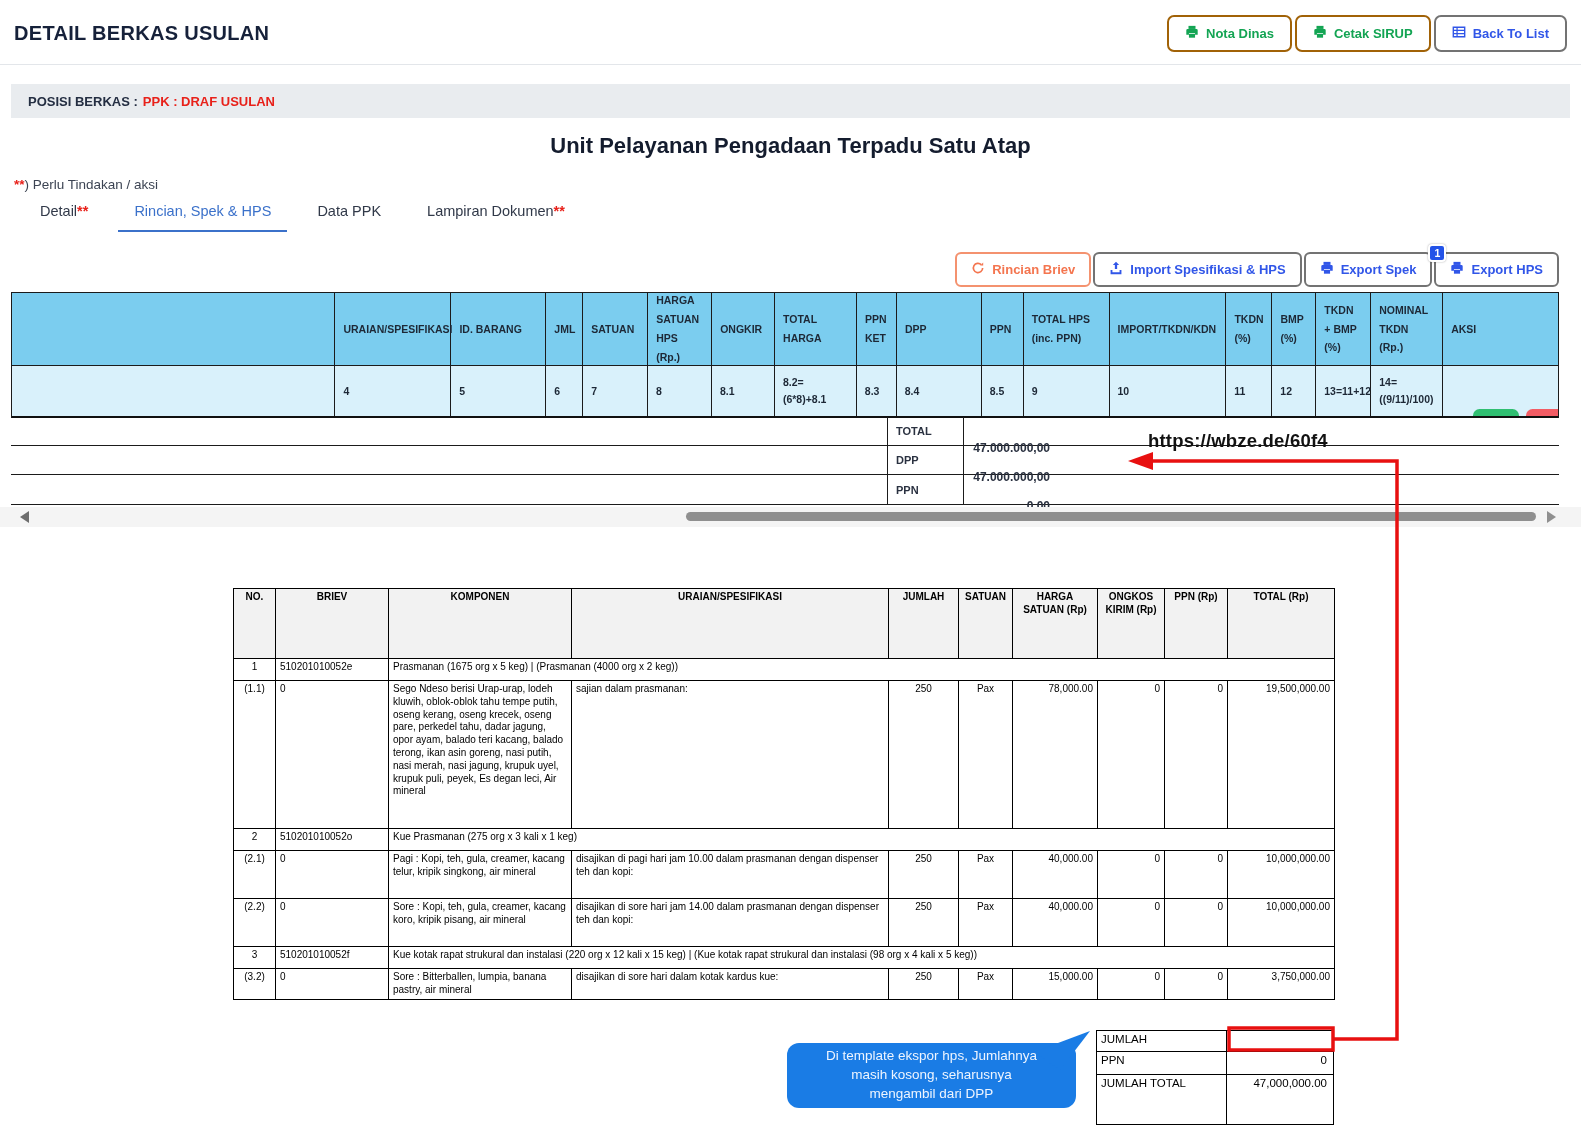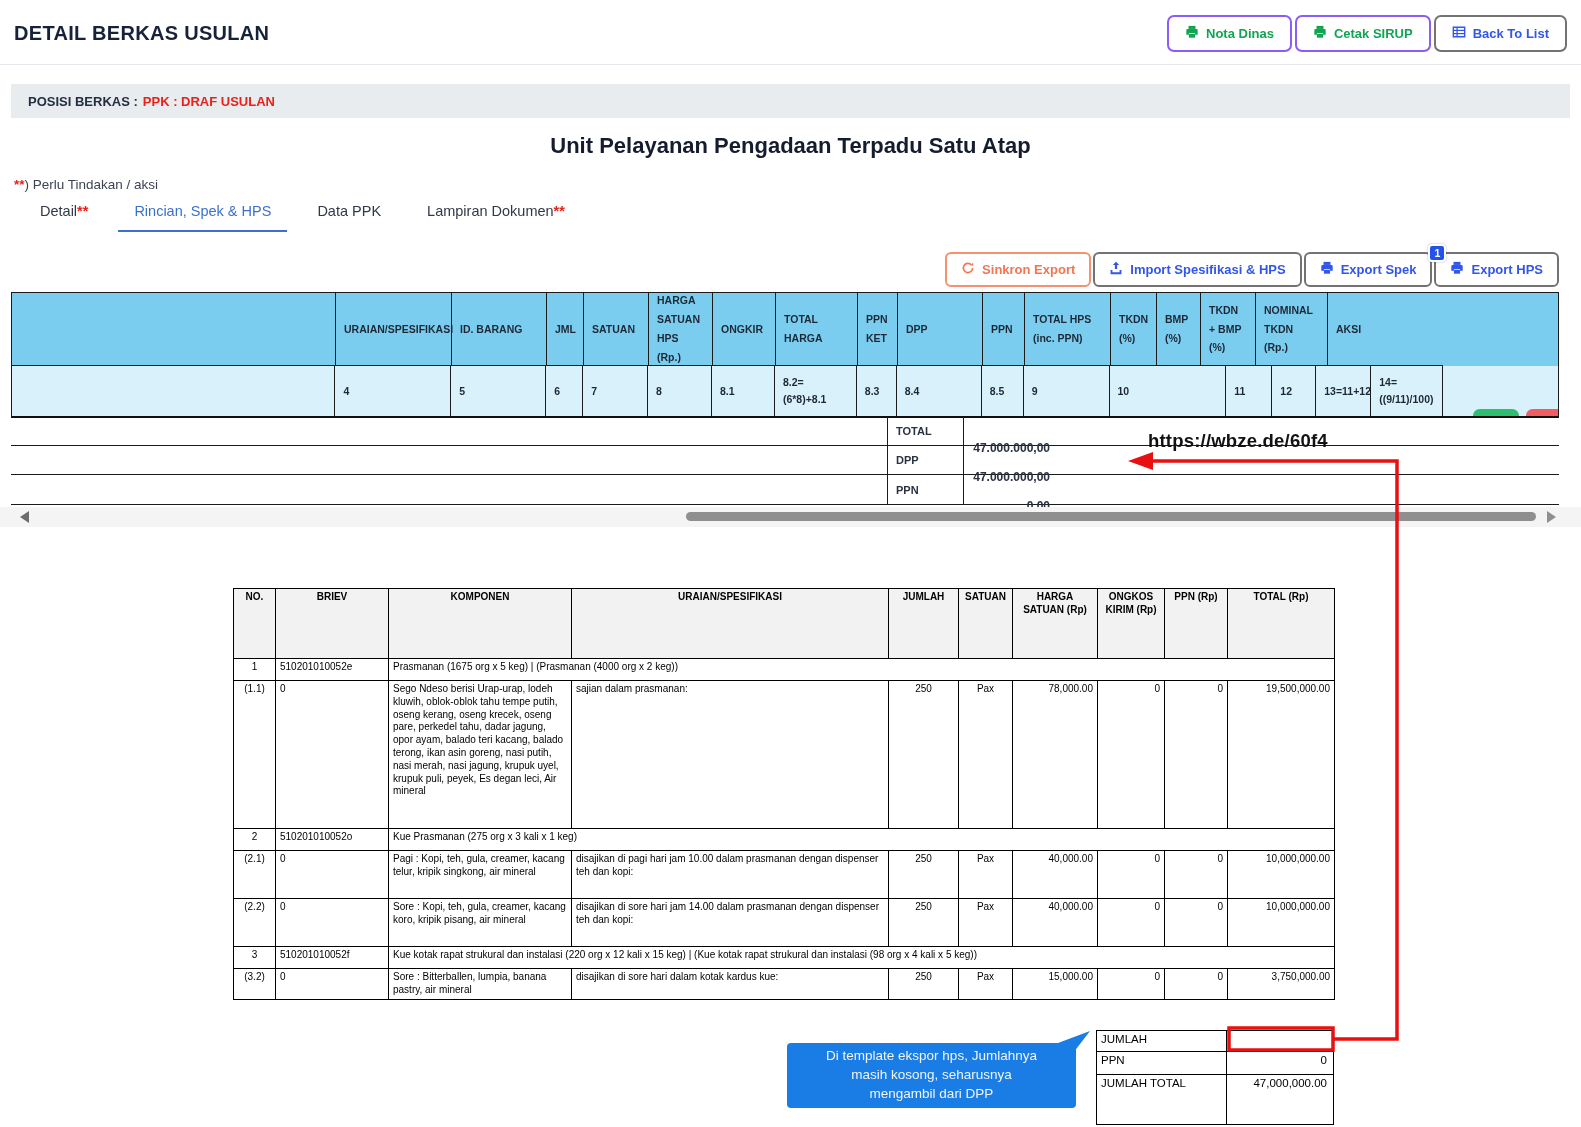--- a/index.html
+++ b/index.html
@@ -8,21 +8,21 @@
 
   
   .top-header { position: absolute; top: 3px; left: 0; width: 100%; height: 62px;
     background: #fff; border-bottom: 1px solid #e3e6ea; display: flex; align-items: center;
     justify-content: space-between; padding: 0 14px; }
   .top-title { font-size: 20px; font-weight: 700; color: #16213a; letter-spacing: .3px; }
   .hdr-btns { display: flex; gap: 3px; }
   .btn { display: inline-flex; align-items: center; gap: 7px; font-weight: 700; font-size: 13px;
     background: #fff; border-radius: 7px; padding: 8px 16px; cursor: pointer; white-space: nowrap; }
   .btn svg { width: 14px; height: 14px; }
-  .btn-green { color: #13a453; border: 2px solid #8b5cf6; }
+  .btn-green { color: #13a453; border: 2px solid #a16207; }
   .btn-blue  { color: #3156e8; border: 2px solid #737373; }
   .btn-orange{ color: #f4754f; border: 2px solid #f4926f; }
 
   
   .posisi-bar { position: absolute; top: 84px; left: 11px; right: 11px; height: 34px;
     background: #e9ecef; display: flex; align-items: center; padding: 0 17px;
     font-size: 13px; font-weight: 700; color: #242e42; }
   .posisi-bar .red { color: #e8211a; margin-left: 5px; }
 
   
@@ -99,21 +99,21 @@
   .summary { position: absolute; top: 1030px; left: 1096px; width: 238px; font-size: 11.5px; color: #000; }
   .srow { display: flex; border: 1px solid #000; border-top: none; }
   .srow:first-child { border-top: 1px solid #000; }
   .s-label { width: 131px; padding: 2px 4px; border-right: 1px solid #000; }
   .s-value { width: 107px; padding: 2px 6px; text-align: right; }
   .srow.r1 { height: 22px; } .srow.r2 { height: 23px; } .srow.r3 { height: 50px; }
 
   
   .callout { position: absolute; top: 1043px; left: 787px; width: 289px; height: 65px;
     background: #1a7ce5; color: #eef5ff; font-size: 13.5px; line-height: 1.4; text-align: center;
-    display: flex; align-items: center; justify-content: center; white-space: pre-line; border-radius: 4px; }
+    display: flex; align-items: center; justify-content: center; white-space: pre-line; border-radius: 12px; }
 
   
   .overlay { position: absolute; top: 0; left: 0; width: 1581px; height: 1127px; pointer-events: none; z-index: 40; }
 </style>
 </head>
 <body>
 
 <div class="page">
 
   <div class="top-header">
@@ -160,21 +160,21 @@
     <div class="tab"><span>Data PPK</span></div>
     <div class="tab"><span>Lampiran Dokumen</span><span class="stars">**</span></div>
   </div>
 
   <div class="toolbar">
     <div class="btn btn-orange">
       <span><svg viewBox="0 0 16 16">
             <path fill="none" stroke="currentColor" stroke-width="1.9" d="M13.3 8a5.3 5.3 0 1 1-1.6-3.8"></path>
             <path d="M13.9 1.6v3.4h-3.4z" fill="currentColor"></path>
           </svg></span>
-      <span>Sinkron Export</span>
+      <span>Rincian Briev</span>
     </div>
     <div class="btn btn-blue">
       <span><svg viewBox="0 0 16 16" fill="currentColor">
             <path d="M8 .8l3.6 3.8H9.3V9H6.7V4.6H4.4z"></path>
             <path d="M1.8 10.3h2.1v2.6h8.2v-2.6h2.1V15H1.8z"></path>
           </svg></span>
       <span>Import Spesifikasi &amp; HPS</span>
     </div>
     <div class="btn btn-blue">
       <span><svg viewBox="0 0 16 16" fill="currentColor">
@@ -202,20 +202,21 @@
       <div class="mc w2">ID. BARANG</div>
       <div class="mc w3">JML</div>
       <div class="mc w4">SATUAN</div>
       <div class="mc w5">HARGA SATUAN HPS (Rp.)</div>
       <div class="mc w6">ONGKIR</div>
       <div class="mc w7">TOTAL HARGA</div>
       <div class="mc w8">PPN KET</div>
       <div class="mc w9">DPP</div>
       <div class="mc w10">PPN</div>
       <div class="mc w11">TOTAL HPS (inc. PPN)</div>
+      <div class="mc w12">IMPORT/TKDN/KDN</div>
       <div class="mc w13">TKDN (%)</div>
       <div class="mc w14">BMP (%)</div>
       <div class="mc w15">TKDN + BMP (%)</div>
       <div class="mc w16">NOMINAL TKDN (Rp.)</div>
       <div class="mc w17">AKSI</div>
     </div>
     <div class="mrow mrow2">
       <div class="mc w0"></div>
       <div class="mc w1">4</div>
       <div class="mc w2">5</div>

